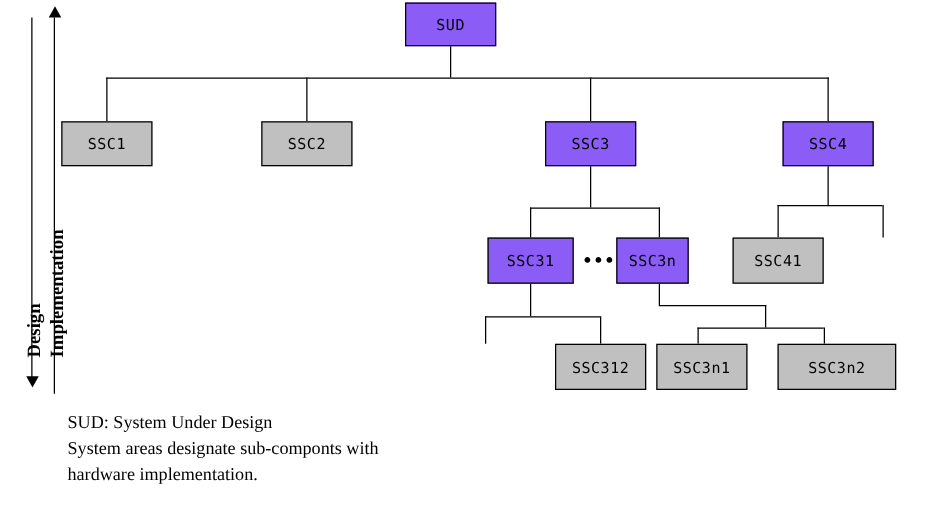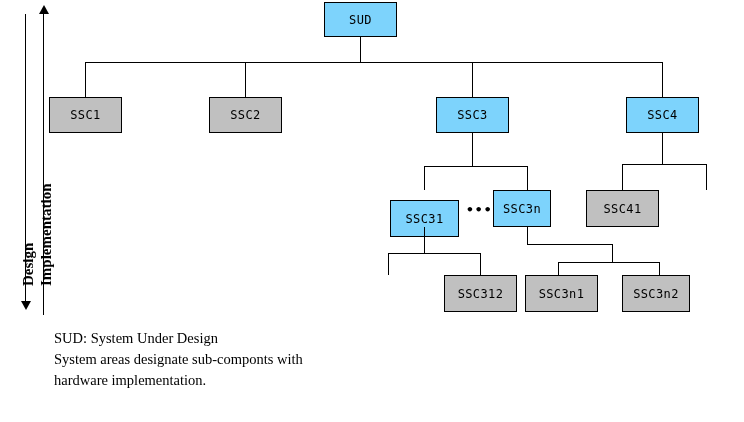--- a/index.html
+++ b/index.html
@@ -14,21 +14,21 @@
     background: #ffffff;
     overflow: hidden;
     font-family: "Liberation Serif", "DejaVu Serif", serif;
   }
 
   
   .node {
     position: absolute;
     box-sizing: border-box;
     border: 1px solid #000000;
-    background: #7dd3fc;
+    background: #8b5cf6;
     display: flex;
     align-items: center;
     justify-content: center;
     font-family: "DejaVu Sans Mono", "Liberation Mono", monospace;
     font-size: 12px;
     color: #000000;
     letter-spacing: 0.4px;
     white-space: nowrap;
   }
   .node.shaded {
@@ -138,21 +138,21 @@
   </div>
   <div class="node" style="left:626px; top:97px; width:73px; height:36px;">
     <span>SSC4</span>
   </div>
 
   <div class="vline" style="left:472px; top:133px; height:33px;"></div>
   <div class="hline" style="left:424px; top:166px; width:104px;"></div>
   <div class="vline" style="left:424px; top:166px; height:24px;"></div>
   <div class="vline" style="left:527px; top:166px; height:24px;"></div>
 
-  <div class="node" style="left:390px; top:190px; width:69px; height:37px;margin-top:10px;">
+  <div class="node" style="left:390px; top:190px; width:69px; height:37px;">
     <span>SSC31</span>
   </div>
   <div class="ellipsis" style="left:466px; top:203px;">•••</div>
   <div class="node" style="left:493px; top:190px; width:58px; height:37px;">
     <span>SSC3n</span>
   </div>
 
   <div class="vline" style="left:662px; top:133px; height:31px;"></div>
   <div class="hline" style="left:622px; top:164px; width:84px;"></div>
   <div class="vline" style="left:622px; top:164px; height:26px;"></div>
@@ -173,21 +173,21 @@
   <div class="hline" style="left:558px; top:262px; width:101px;"></div>
   <div class="vline" style="left:558px; top:262px; height:13px;"></div>
   <div class="vline" style="left:659px; top:262px; height:13px;"></div>
 
   <div class="node shaded" style="left:444px; top:275px; width:73px; height:37px;">
     <span>SSC312</span>
   </div>
   <div class="node shaded" style="left:525px; top:275px; width:73px; height:37px;">
     <span>SSC3n1</span>
   </div>
-  <div class="node shaded" style="left:622px; top:275px; width:68px; height:37px;justify-content:center;">
+  <div class="node shaded" style="left:622px; top:275px; width:95px; height:37px;justify-content:center;">
     <span>SSC3n2</span>
   </div>
 
   <div class="legend">
     <div>SUD: System Under Design</div>
     <div>System areas designate sub-componts with</div>
     <div>hardware implementation.</div>
   </div>
 
 </div>

